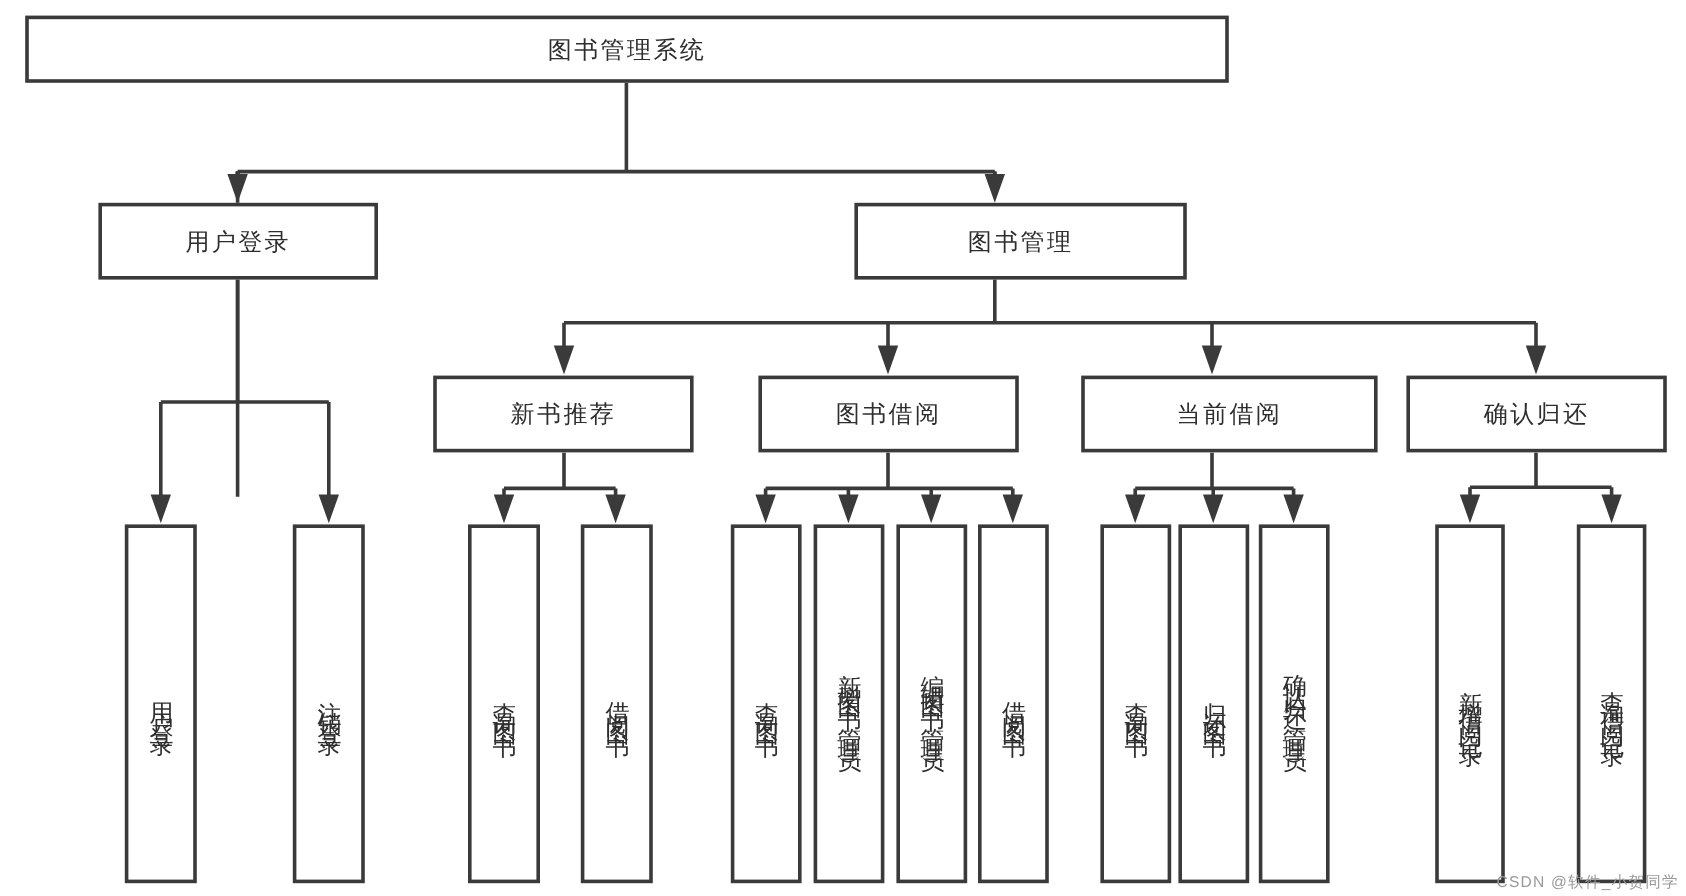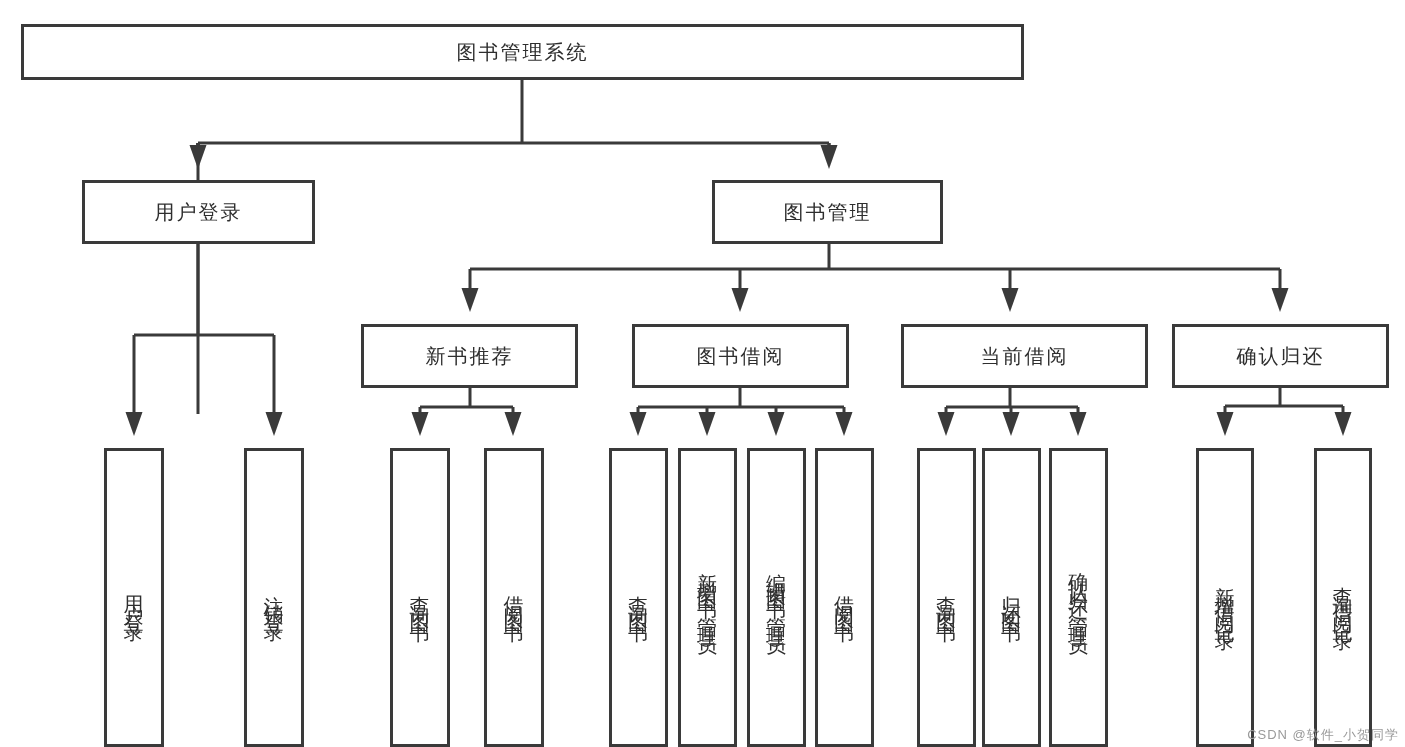--- a/index.html
+++ b/index.html
@@ -21,21 +21,20 @@
   .wires polygon{fill:var(--line);stroke:none;}
   .box{
     position:absolute;
     box-sizing:border-box;
     border:3px solid var(--line);
     background:var(--boxbg);
     display:flex;align-items:center;justify-content:center;
     color:var(--text);
     font-size:20px;
     z-index:2;
-    margin-top:11px;
   }
   .box .lbl{white-space:nowrap;letter-spacing:2px;}
   .vbox .lbl{
     writing-mode:vertical-rl;
     text-orientation:mixed;
     letter-spacing:9px;
     white-space:normal;
     line-height:1;
   }
   .watermark{
@@ -107,21 +106,21 @@
     </g>
   </svg>
 
   <div class="box" style="left:21px;top:13px;width:1003px;height:56px">
     <span class="lbl">图书管理系统</span>
   </div>
 
   <div class="box" style="left:82px;top:169px;width:233px;height:64px">
     <span class="lbl">用户登录</span>
   </div>
-  <div class="box" style="left:712px;top:169px;width:231px;height:64px">
+  <div class="box" style="left:712px;top:169px;width:277px;height:64px">
     <span class="lbl">图书管理</span>
   </div>
 
   <div class="box" style="left:361px;top:313px;width:217px;height:64px">
     <span class="lbl">新书推荐</span>
   </div>
   <div class="box" style="left:632px;top:313px;width:217px;height:64px">
     <span class="lbl">图书借阅</span>
   </div>
   <div class="box" style="left:901px;top:313px;width:247px;height:64px">

